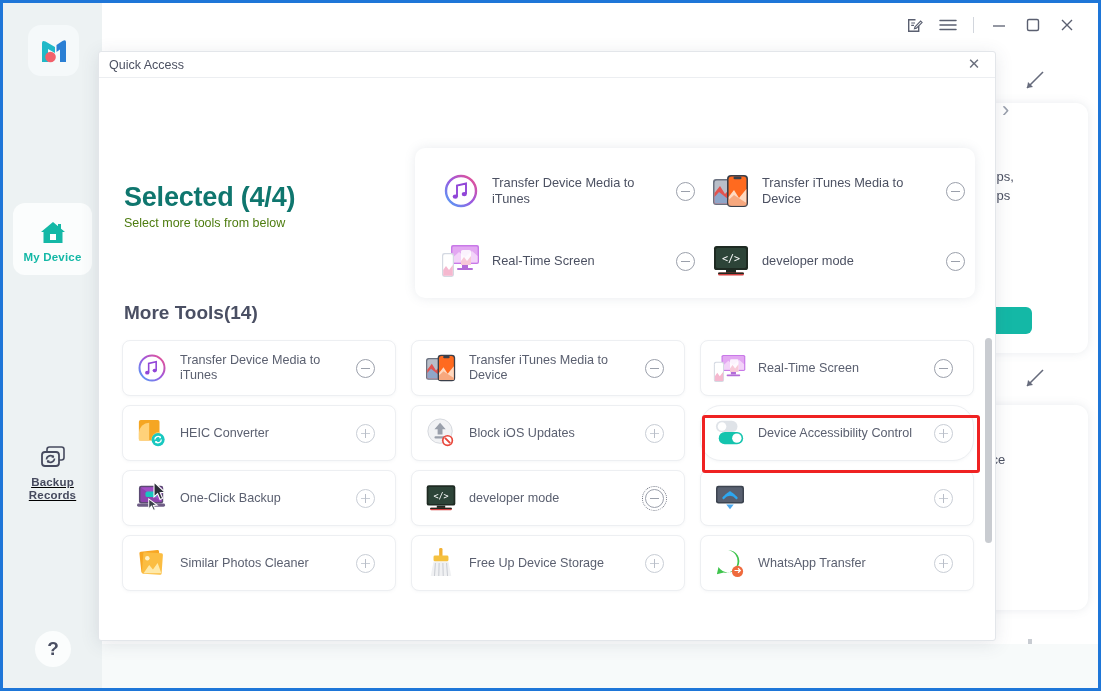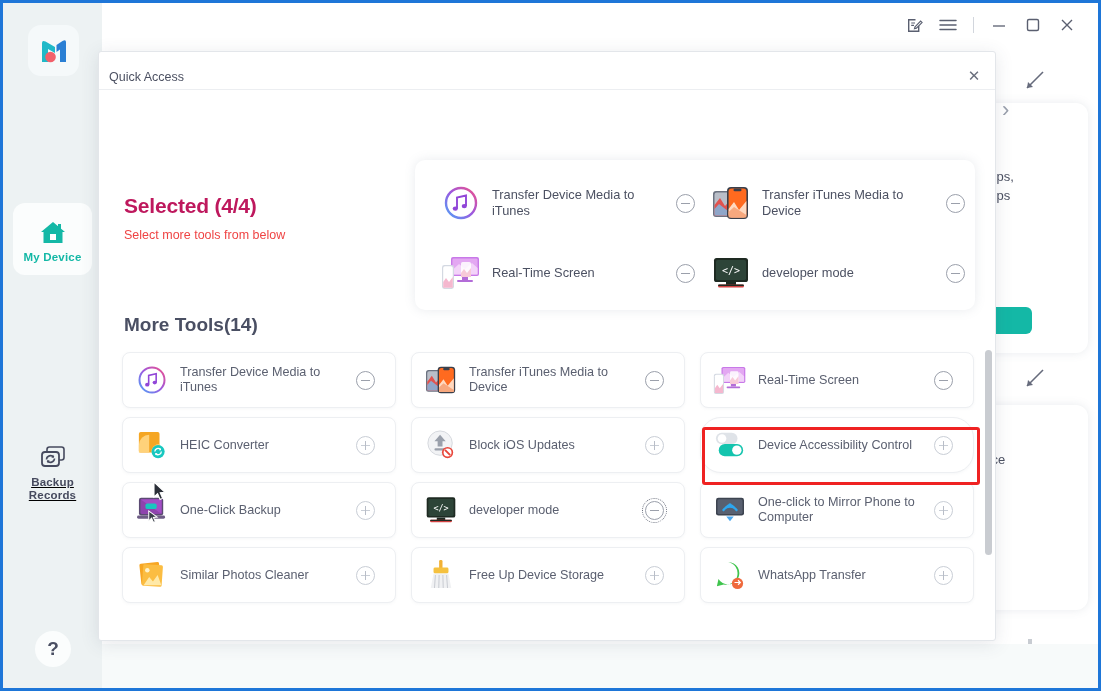--- a/index.html
+++ b/index.html
@@ -80,37 +80,37 @@
 
   
   .modal {
     position:absolute; left:98px; top:51px; width:898px; height:590px;
     background:#ffffff; border:1px solid #e3e6ea; border-radius:3px;
     box-shadow:0 3px 18px rgba(60,70,90,0.13);
     overflow:hidden;
   }
   .modal-header {
     position:relative; height:26px; border-bottom:1px solid #eceef1;
-    display:flex; align-items:center; padding:0 10px;margin-top:12px;
+    display:flex; align-items:center; padding:0 10px;
   }
   .modal-title { font-size:12.5px; color:#4c5162; }
   .modal-close {
     position:absolute; right:6px; top:-3px; width:30px; height:30px;
     display:flex; align-items:center; justify-content:center;
     cursor:pointer; color:#6a6f7d; font-size:15px;
   }
   .modal-body { position:relative; padding:0; height:563px; }
 
   .sec-title {
     position:absolute; left:25px; top:104px;
-    font-size:21px; font-weight:bold; color:#be185d; letter-spacing:-0.2px;
+    font-size:27px; font-weight:bold; color:#0f766e; letter-spacing:-0.2px;
   }
   .sec-sub {
     position:absolute; left:25px; top:138px;
-    font-size:12.5px; color:#ef4444;
+    font-size:12.5px; color:#4d7c0f;
   }
   .sec-title2 {
     position:absolute; left:25px; top:224px;
     font-size:19px; font-weight:bold; color:#4a4f63;
   }
 
   
   .selected-panel {
     position:absolute; left:316px; top:70px; width:560px; height:150px;
     background:#ffffff; border-radius:10px;
@@ -581,21 +581,20 @@
           <span class="tool-icon">
             <svg width="32" height="28" viewBox="0 0 34 30">
               <rect x="2" y="2" width="30" height="19" rx="2.6" fill="#3d4450"></rect>
               <rect x="3.6" y="3.6" width="26.8" height="15.8" rx="1.8" fill="#586070"></rect>
               <path d="M10 15 a8.5 8.5 0 0 1 14 0" fill="none" stroke="#2da7f0" stroke-width="2.4" stroke-linecap="round"></path>
               <path d="M13 12 a5 5 0 0 1 8 0" fill="none" stroke="#2da7f0" stroke-width="2.2" stroke-linecap="round"></path>
               <circle cx="17" cy="9.5" r="1.8" fill="#2da7f0"></circle>
               <path d="M13 22 L21 22 L17 27 Z" fill="#4aa8ef"></path>
             </svg>
           </span>
-          <span class="tool-label">One-click to Mirror Phone to Computer</span>
           <span class="circ-btn plus" style="top:18px; right:20px;">
               <i class="bar"></i>
               <i class="vbar"></i>
             </span>
         </div>
 
         <div class="tool-card" style="left:296px; top:199px;">
           <span class="tool-icon">
             <svg width="28" height="30" viewBox="0 0 30 32">
               <rect x="13" y="0" width="3.6" height="9" rx="1.4" fill="#f2b134"></rect>

